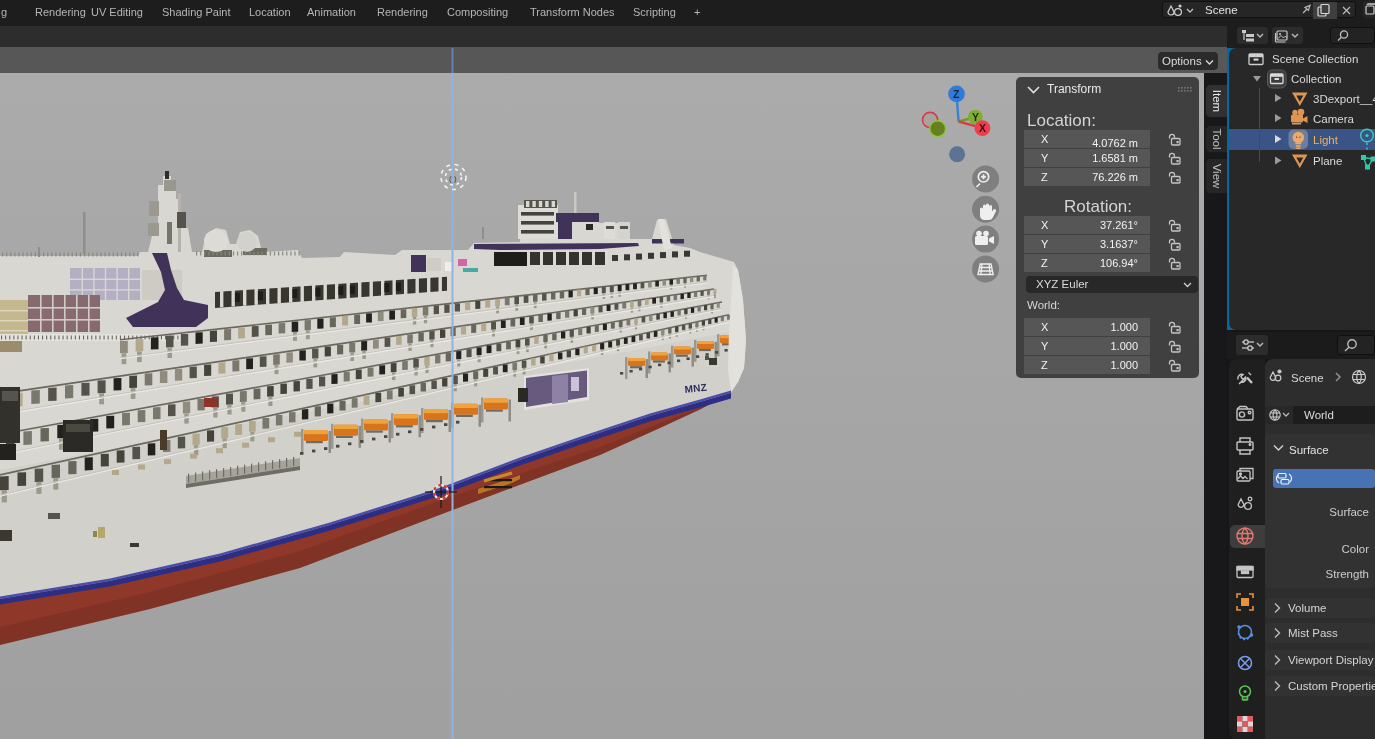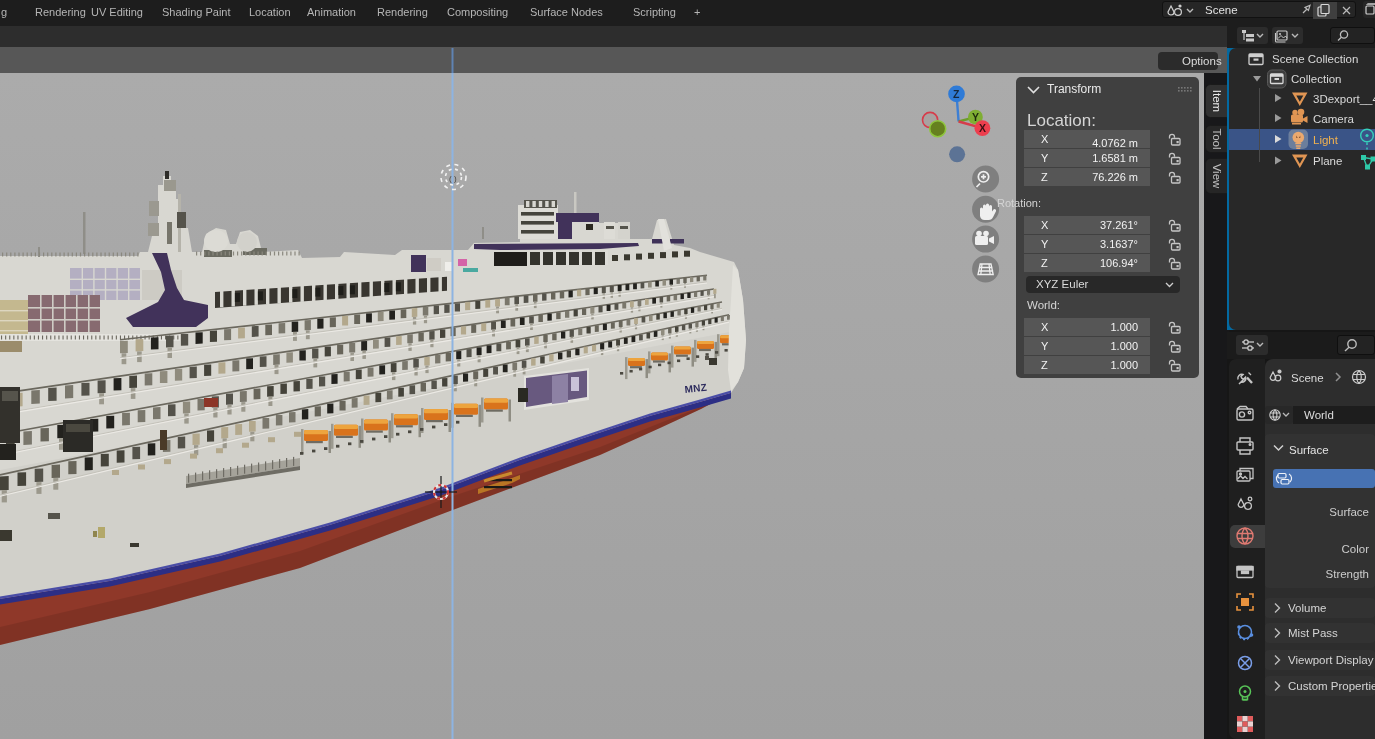--- a/index.html
+++ b/index.html
@@ -18,21 +18,21 @@
 </style></head><body>
 <div id="topbar">
     <div class="tab" style="left:1px">g</div>
     <div class="tab" style="left:35px">Rendering</div>
     <div class="tab" style="left:91px">UV Editing</div>
     <div class="tab" style="left:162px">Shading Paint</div>
     <div class="tab" style="left:249px">Location</div>
     <div class="tab" style="left:307px">Animation</div>
     <div class="tab" style="left:377px">Rendering</div>
     <div class="tab" style="left:447px">Compositing</div>
-    <div class="tab" style="left:530px">Surface Nodes</div>
+    <div class="tab" style="left:530px">Transform Nodes</div>
     <div class="tab" style="left:633px">Scripting</div>
     <div class="tab" style="left:694px">+</div>
 <div class="abs" style="left:1162px;top:1px;width:194px;height:17px;background:#262626;border-radius:3px;border:1px solid #111">
  <svg width="194" height="17" style="position:absolute;left:0;top:0">
   <path d="M8,4 l3,6 a3,3 0 1 1 -6,0 z" fill="none" stroke="#cfcfcf" stroke-width="1.2"></path>
   <circle cx="15" cy="10" r="3.4" fill="none" stroke="#cfcfcf" stroke-width="1.2"></circle>
   <circle cx="17" cy="4" r="1.6" fill="#cfcfcf"></circle>
   <path d="M24,7 l3,3 3,-3" stroke="#bbb" stroke-width="1.4" fill="none"></path>
   <path d="M140,11 l4,-4 m0,0 l-2,-1.6 5,-2 -1.6,5 -1.6,-1.6 m-1,-1 l2.8,2.8" stroke="#b9b9b9" stroke-width="1.2" fill="none"></path>
   <rect x="150" y="0" width="24" height="17" fill="#3f3f3f"></rect>
@@ -44,21 +44,21 @@
 </div>
 <div class="abs" style="left:1363px;top:1px;width:12px;height:17px;background:#262626;border-radius:3px 0 0 3px">
  <svg width="12" height="17">
         <rect x="3" y="5" width="8" height="8" rx="1" fill="none" stroke="#cfcfcf" stroke-width="1.2"></rect>
         <path d="M5,3 h8 M4,4 v-1 h8" stroke="#cfcfcf" stroke-width="1" fill="none"></path>
       </svg>
 </div>
   </div>
 <div id="toolstrip"></div>
 <div id="vpheader">
-    <div class="abs" style="left:1158px;top:5px;width:60px;height:18px;background:#2b2b2b;border-radius:4px;color:#dcdcdc;font-size:11.5px;line-height:18px;padding-left:24px">Options <svg width="9" height="8" style="vertical-align:-1px">
+    <div class="abs" style="left:1158px;top:5px;width:60px;height:18px;background:#2b2b2b;border-radius:4px;color:#dcdcdc;font-size:11.5px;line-height:18px;padding-left:4px">Options <svg width="9" height="8" style="vertical-align:-1px">
         <path d="M1,2.5 l3.5,3.5 3.5,-3.5" stroke="#dcdcdc" stroke-width="1.3" fill="none"></path>
       </svg></div>
   </div>
 <div id="viewport">
 <svg width="1204" height="666" viewBox="0 73 1204 666" style="position:absolute;left:0;top:0">
 <polygon points="0.0,256.0 138.0,256.0 140.0,252.0 148.0,252.0 152.0,236.0 158.0,236.0 158.0,185.0 163.0,185.0 163.0,176.0 171.0,176.0 171.0,185.0 176.0,185.0 176.0,199.0 178.0,199.0 181.0,228.0 188.0,228.0 192.0,252.0 198.0,252.0 202.0,252.0 206.0,234.0 216.0,228.0 226.0,230.0 230.0,244.0 236.0,244.0 240.0,232.0 250.0,230.0 258.0,236.0 262.0,252.0 298.0,250.0 302.0,258.0 340.0,257.0 344.0,252.0 395.0,255.0 402.0,250.0 468.0,250.0 474.0,243.0 520.0,242.0 520.0,206.0 527.0,206.0 527.0,201.0 556.0,201.0 556.0,213.0 599.0,213.0 599.0,223.0 629.0,223.0 629.0,239.0 652.0,239.0 657.0,220.0 666.0,219.0 674.0,245.0 690.0,248.0 700.0,252.0 734.0,262.0 738.0,270.0 743.0,300.0 746.0,340.0 744.0,368.0 738.0,382.0 731.0,393.0 700.0,402.0 650.0,416.0 578.0,440.0 520.0,460.0 441.0,490.0 330.0,525.0 220.0,556.0 110.0,581.0 0.0,599.0" fill="#d8d7d1"></polygon>
 <polygon points="0.0,470.0 740.0,330.0 731.0,393.0 700.0,402.0 650.0,416.0 578.0,440.0 520.0,460.0 441.0,490.0 330.0,525.0 220.0,556.0 110.0,581.0 0.0,599.0" fill="#000000" fill-opacity="0.03"></polygon>
 <polygon points="0.0,599.0 110.0,581.0 220.0,556.0 330.0,525.0 441.0,490.0 520.0,460.0 578.0,440.0 650.0,416.0 700.0,402.0 731.0,393.0 731.0,394.0 724.0,397.0 718.0,400.0 701.0,409.0 660.0,428.0 600.0,455.0 450.0,511.0 300.0,568.0 150.0,609.0 0.0,645.0" fill="#8f3829"></polygon>
 <polygon points="0.0,627.0 150.0,592.0 300.0,551.0 450.0,497.0 600.0,447.0 660.0,423.0 701.0,407.0 718.0,400.0 701.0,409.0 660.0,428.0 600.0,455.0 450.0,511.0 300.0,568.0 150.0,609.0 0.0,645.0" fill="#000000" fill-opacity="0.1"></polygon>
 <polygon points="0.0,599.0 110.0,581.0 220.0,556.0 330.0,525.0 441.0,490.0 520.0,460.0 578.0,440.0 650.0,416.0 700.0,402.0 731.0,393.0 731.0,398.5 700.0,407.5 650.0,421.5 578.0,445.5 520.0,465.5 441.0,495.5 330.0,530.5 220.0,561.5 110.0,586.5 0.0,604.5" fill="#2c2e85"></polygon>
@@ -818,21 +818,21 @@
     <rect x="6" y="2" width="1.6" height="1.6" fill="#777"></rect>
     <rect x="9" y="2" width="1.6" height="1.6" fill="#777"></rect>
     <rect x="12" y="2" width="1.6" height="1.6" fill="#777"></rect>
     <rect x="0" y="5" width="1.6" height="1.6" fill="#777"></rect>
     <rect x="3" y="5" width="1.6" height="1.6" fill="#777"></rect>
     <rect x="6" y="5" width="1.6" height="1.6" fill="#777"></rect>
     <rect x="9" y="5" width="1.6" height="1.6" fill="#777"></rect>
     <rect x="12" y="5" width="1.6" height="1.6" fill="#777"></rect>
   </svg>
 <div class="abs" style="left:1027px;top:111px;font-size:17px;color:#d4d4d4">Location:</div>
-<div class="abs" style="left:997px;top:197px;font-size:11px;color:#d4d4d4">Rotation:</div>
+<div class="abs" style="left:1064px;top:197px;font-size:17px;color:#d4d4d4">Rotation:</div>
 <div class="abs" style="left:1027px;top:299px;font-size:11.5px;color:#d4d4d4">World:</div>
 <div class="abs field" style="left:1024px;top:130px;width:126px;height:18px">
     <span style="position:absolute;left:17px;top:2.5px">X</span>
     <span style="position:absolute;right:12px;top:7px">4.0762 m</span>
   </div>
 <svg class="abs lockc" style="left:1167px;top:132px" width="15" height="15">
     <rect x="4.5" y="6.5" width="8.5" height="6.5" rx="1" fill="none" stroke="#c5c5c5" stroke-width="1.3"></rect>
     <path d="M2.5,6.5 v-1.7 a2.5,2.5 0 0 1 5,0 v1" fill="none" stroke="#c5c5c5" stroke-width="1.3"></path>
     <rect x="9.5" y="9" width="2.2" height="2.2" fill="#c5c5c5"></rect>
   </svg>
@@ -901,21 +901,21 @@
   </svg>
 <div class="abs field" style="left:1024px;top:356px;width:126px;height:18px">
     <span style="position:absolute;left:17px;top:2.5px">Z</span>
     <span style="position:absolute;right:12px;top:2.5px">1.000</span>
   </div>
 <svg class="abs lockc" style="left:1167px;top:358px" width="15" height="15">
     <rect x="4.5" y="6.5" width="8.5" height="6.5" rx="1" fill="none" stroke="#c5c5c5" stroke-width="1.3"></rect>
     <path d="M2.5,6.5 v-1.7 a2.5,2.5 0 0 1 5,0 v1" fill="none" stroke="#c5c5c5" stroke-width="1.3"></path>
     <rect x="9.5" y="9" width="2.2" height="2.2" fill="#c5c5c5"></rect>
   </svg>
-<div class="abs" style="left:1026px;top:276px;width:154px;height:17px;background:#282828;border-radius:4px;color:#dadada;font-size:11.5px">
+<div class="abs" style="left:1026px;top:276px;width:172px;height:17px;background:#282828;border-radius:4px;color:#dadada;font-size:11.5px">
     <span style="position:absolute;left:10px;top:2px">XYZ Euler</span>
     <svg style="position:absolute;right:5px;top:5px" width="10" height="8">
       <path d="M1,2 l3.5,3.5 3.5,-3.5" stroke="#cfcfcf" stroke-width="1.3" fill="none"></path>
     </svg>
   </div>
 <svg class="abs" style="left:1205px;top:84px" width="24" height="34">
     <rect x="0.5" y="0.5" width="26" height="33" rx="5" fill="#313131" stroke="#1a1a1a"></rect>
     <text x="12" y="17.0" transform="rotate(90 12 17.0)" text-anchor="middle" dominant-baseline="central" font-family="Liberation Sans,sans-serif" font-size="11.5" fill="#eaeaea">Item</text>
   </svg>
 <svg class="abs" style="left:1205px;top:125px" width="24" height="28">

